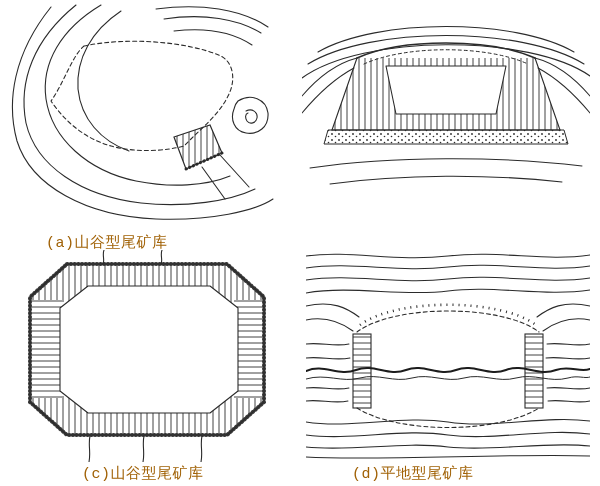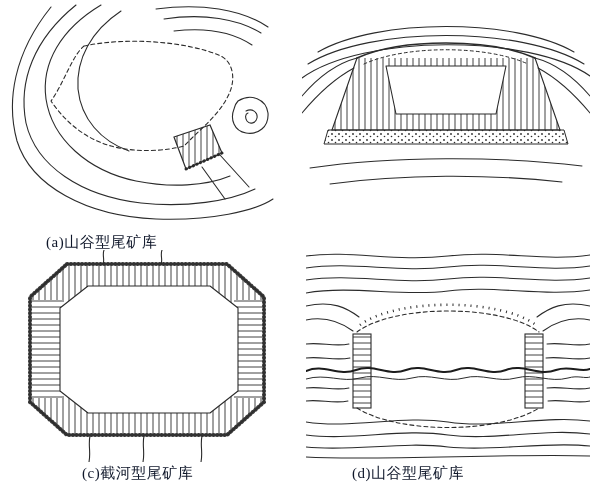--- a/index.html
+++ b/index.html
@@ -2,22 +2,23 @@
 <html><head>
 <meta charset="utf-8">
 <style>
   html,body{margin:0;padding:0;background:#fff;}
   .stage{
     position:relative;width:600px;height:486px;background:#fff;
     font-family:"Liberation Serif","DejaVu Serif",serif;overflow:hidden;
   }
   .fig{position:absolute;}
   .caption{
-    position:absolute;font-size:15px;color:#0f172a;letter-spacing:.5px;
+    position:absolute;font-size:15px;color:#a16207;letter-spacing:.5px;
     white-space:nowrap;
+    font-family:Liberation Mono, monospace;
   }
   .ln{fill:none;stroke:#2b2b2b;stroke-width:1.1;stroke-linecap:round;stroke-linejoin:round;}
   .ln2{fill:none;stroke:#2b2b2b;stroke-width:1.4;stroke-linecap:round;stroke-linejoin:round;}
   .dash{stroke-dasharray:4 3;}
   .dashfine{stroke-dasharray:3 3;stroke-width:1;}
   .dots{fill:none;stroke:#2b2b2b;stroke-width:3;stroke-linecap:round;stroke-dasharray:.5 3.4;}
   .dots2{fill:none;stroke:#3a3a3a;stroke-width:4;stroke-linecap:round;stroke-dasharray:.5 3.2;}
   .tick{fill:none;stroke:#2b2b2b;stroke-width:2.6;stroke-dasharray:1 5;}
   .river{fill:none;stroke:#1c1c1c;stroke-width:2;stroke-linecap:round;}
   .river2{fill:none;stroke:#2b2b2b;stroke-width:1;stroke-linecap:round;}
@@ -172,16 +173,16 @@
     </g>
     <g>
       <path class="ln" d="M0,172 C46,179 96,165 142,172 C188,179 238,165 284,171"></path>
       <path class="ln" d="M0,185 C46,191 96,178 142,185 C188,191 238,178 284,184"></path>
       <path class="ln" d="M0,197 C46,202 96,191 142,197 C188,202 238,191 284,196"></path>
       <path class="ln" d="M0,207 C70,211 214,203 284,206"></path>
     </g>
   </svg>
 
   <div class="caption" style="left:46px;top:233px">(a)山谷型尾矿库</div>
-  <div class="caption" style="left:82px;top:464px">(c)截河型尾矿库</div>
-  <div class="caption" style="left:352px;top:464px">(d)山谷型尾矿库</div>
+  <div class="caption" style="left:82px;top:464px">(c)山谷型尾矿库</div>
+  <div class="caption" style="left:352px;top:464px">(d)平地型尾矿库</div>
 
 </div>
 
 </body></html>

